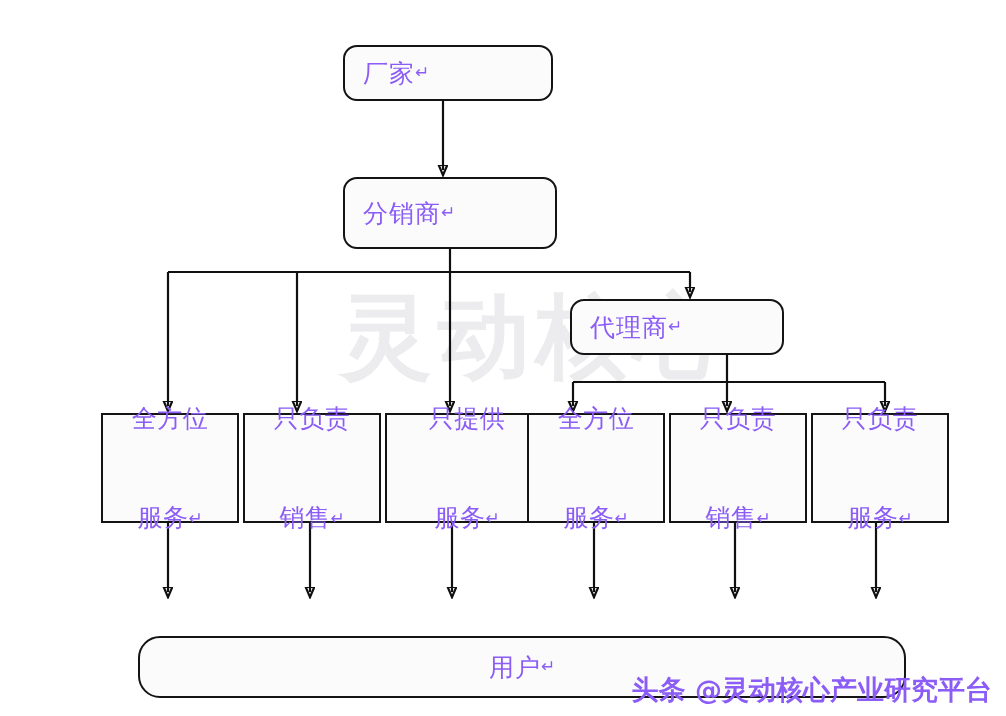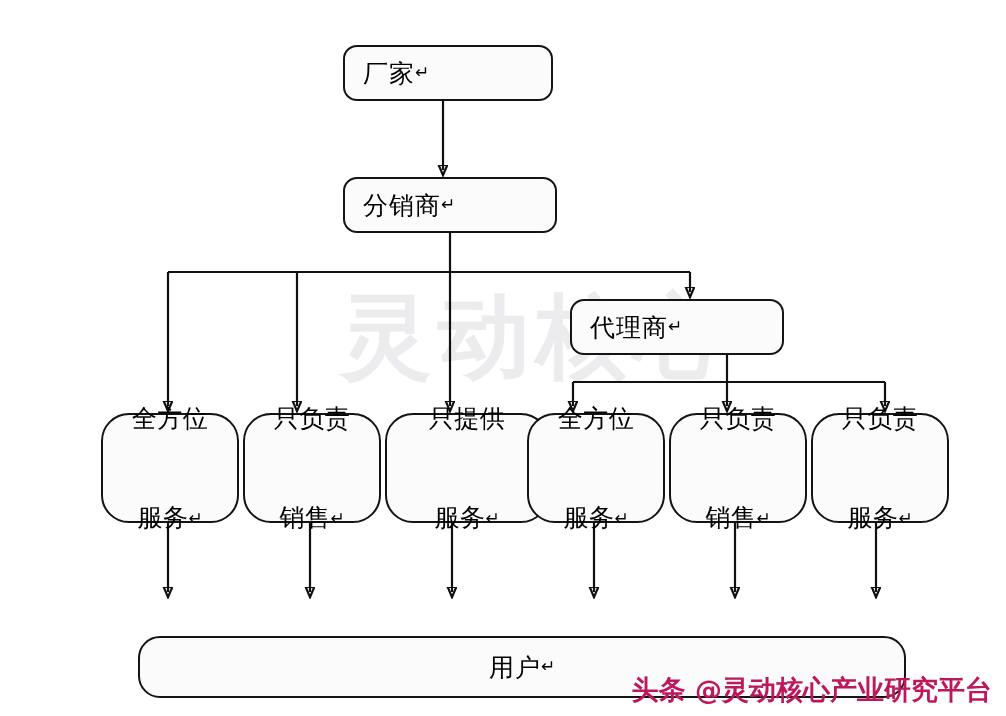--- a/index.html
+++ b/index.html
@@ -47,36 +47,36 @@
     fill: none;
   }
   
   .node {
     position: absolute;
     box-sizing: border-box;
     background: #fbfbfb;
     border: 2.2px solid #141414;
     border-radius: 14px;
     display: flex;
-    color: #000000;
+    color: #8b5cf6;
     font-size: 25px;
     line-height: 1.32;
     white-space: pre-wrap;
   }
   .node.lead {
     align-items: center;
     justify-content: flex-start;
     padding-left: 18px;
     letter-spacing: 1px;
   }
   .node.leaf {
     align-items: center;
     justify-content: center;
     text-align: center;
-    border-radius: 28px;
+    border-radius: 0;
     letter-spacing: 0.5px;
   }
   .node.wide {
     align-items: center;
     justify-content: center;
     text-align: center;
     border-radius: 22px;
     letter-spacing: 1px;
     margin-top: 38px;
   }
@@ -85,21 +85,21 @@
     vertical-align: 2px;
     letter-spacing: 0;
   }
   
   .attribution {
     position: absolute;
     right: 14px;
     bottom: 8px;
     font-size: 27px;
     font-weight: bold;
-    color: #be185d;
+    color: #8b5cf6;
     letter-spacing: 0px;
     white-space: nowrap;
     font-family: "DejaVu Sans", sans-serif;
   }
 </style>
 </head>
 <body>
 
 <div id="canvas">
 
@@ -136,21 +136,21 @@
     <line x1="452" y1="522" x2="452" y2="592" marker-end="url(#arrow)"></line>
     <line x1="594" y1="522" x2="594" y2="592" marker-end="url(#arrow)"></line>
     <line x1="735" y1="522" x2="735" y2="592" marker-end="url(#arrow)"></line>
     <line x1="876" y1="522" x2="876" y2="592" marker-end="url(#arrow)"></line>
   </svg>
 
   <div class="node lead" style="left:343px; top:45px; width:210px; height:56px;">
     <span>厂家</span><span class="pilcrow">↵</span>
   </div>
 
-  <div class="node lead" style="left:343px; top:177px; width:214px; height:56px;">
+  <div class="node lead" style="left:343px; top:177px; width:214px; height:72px;">
     <span>分销商</span><span class="pilcrow">↵</span>
   </div>
 
   <div class="node lead" style="left:570px; top:299px; width:214px; height:56px;">
     <span>代理商</span><span class="pilcrow">↵</span>
   </div>
 
   <div class="node leaf" style="left:101px; top:413px; width:138px; height:110px;">
     <div>
       <div>全方位</div>

